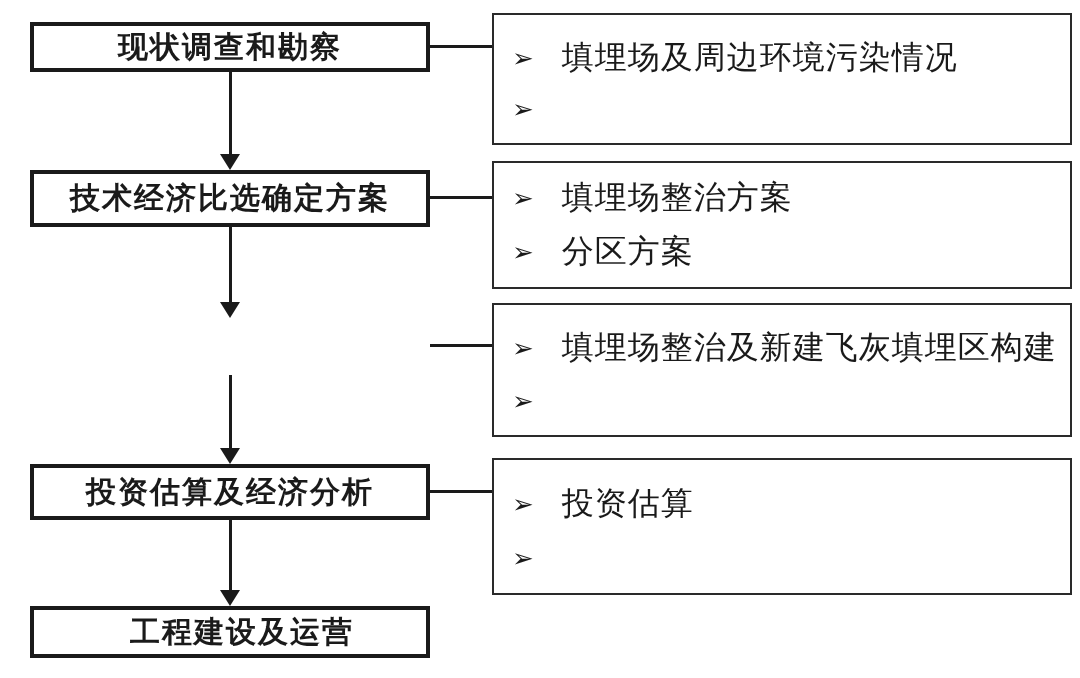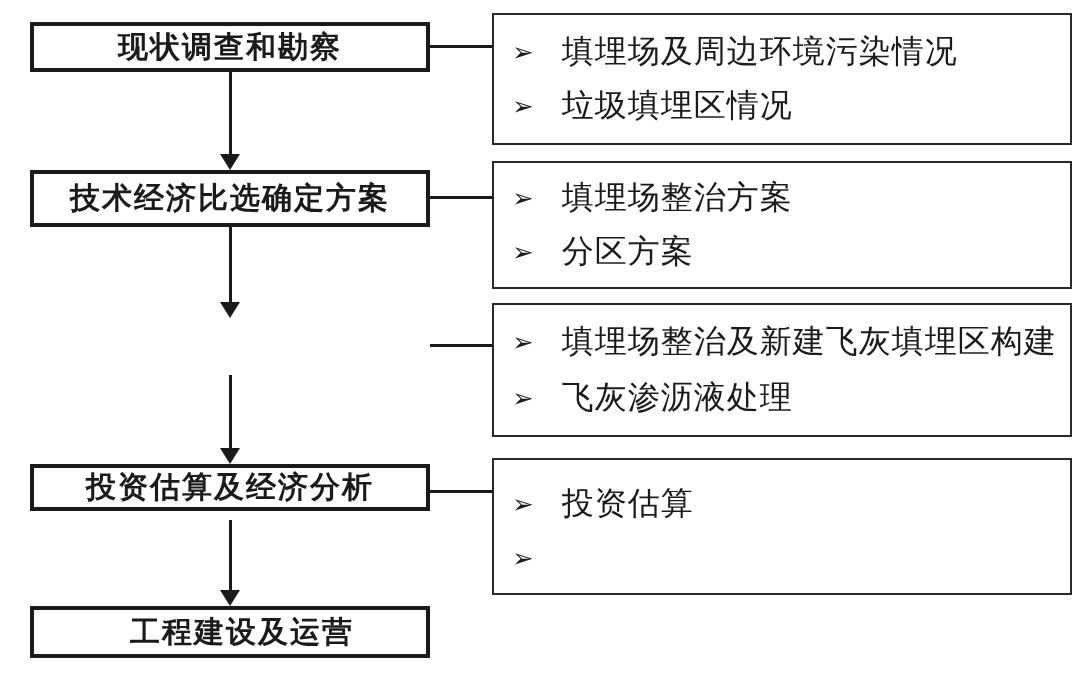--- a/index.html
+++ b/index.html
@@ -64,35 +64,34 @@
 <body>
 
 <div class="canvas">
 
   <div class="lbox" style="top:22px; height:50px;">
     <span class="lbl">现状调查和勘察</span>
   </div>
   <div class="lbox" style="top:170px; height:57px;">
     <span class="lbl">技术经济比选确定方案</span>
   </div>
-  <div class="lbox" style="top:464px; height:47px;">
+  <div class="lbox" style="top:464px; height:56px;">
     <span class="lbl">投资估算及经济分析</span>
   </div>
   <div class="lbox" style="top:606px; height:52px;padding-left:24px;">
     <span class="lbl">工程建设及运营</span>
   </div>
 
   <div class="rbox" style="top:13px; height:132px;">
     <div class="ditem">
       <span class="bullet">➢</span>
       <span class="dtxt">填埋场及周边环境污染情况</span>
     </div>
     <div class="ditem">
       <span class="bullet">➢</span>
-      <span class="dtxt">垃圾填埋区情况</span>
     </div>
   </div>
 
   <div class="rbox" style="top:161px; height:128px;">
     <div class="ditem">
       <span class="bullet">➢</span>
       <span class="dtxt">填埋场整治方案</span>
     </div>
     <div class="ditem">
       <span class="bullet">➢</span>
@@ -100,21 +99,20 @@
     </div>
   </div>
 
   <div class="rbox" style="top:303px; height:134px;">
     <div class="ditem">
       <span class="bullet">➢</span>
       <span class="dtxt">填埋场整治及新建飞灰填埋区构建</span>
     </div>
     <div class="ditem">
       <span class="bullet">➢</span>
-      <span class="dtxt">飞灰渗沥液处理</span>
     </div>
   </div>
 
   <div class="rbox" style="top:458px; height:137px;">
     <div class="ditem">
       <span class="bullet">➢</span>
       <span class="dtxt">投资估算</span>
     </div>
     <div class="ditem">
       <span class="bullet">➢</span>

